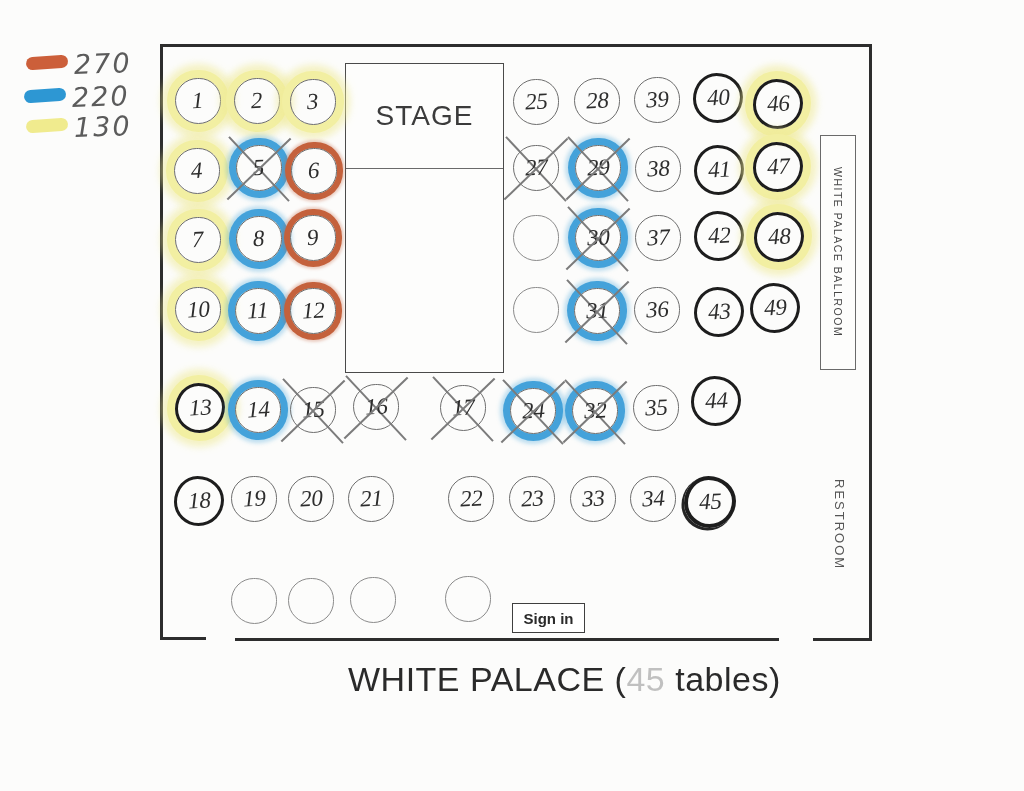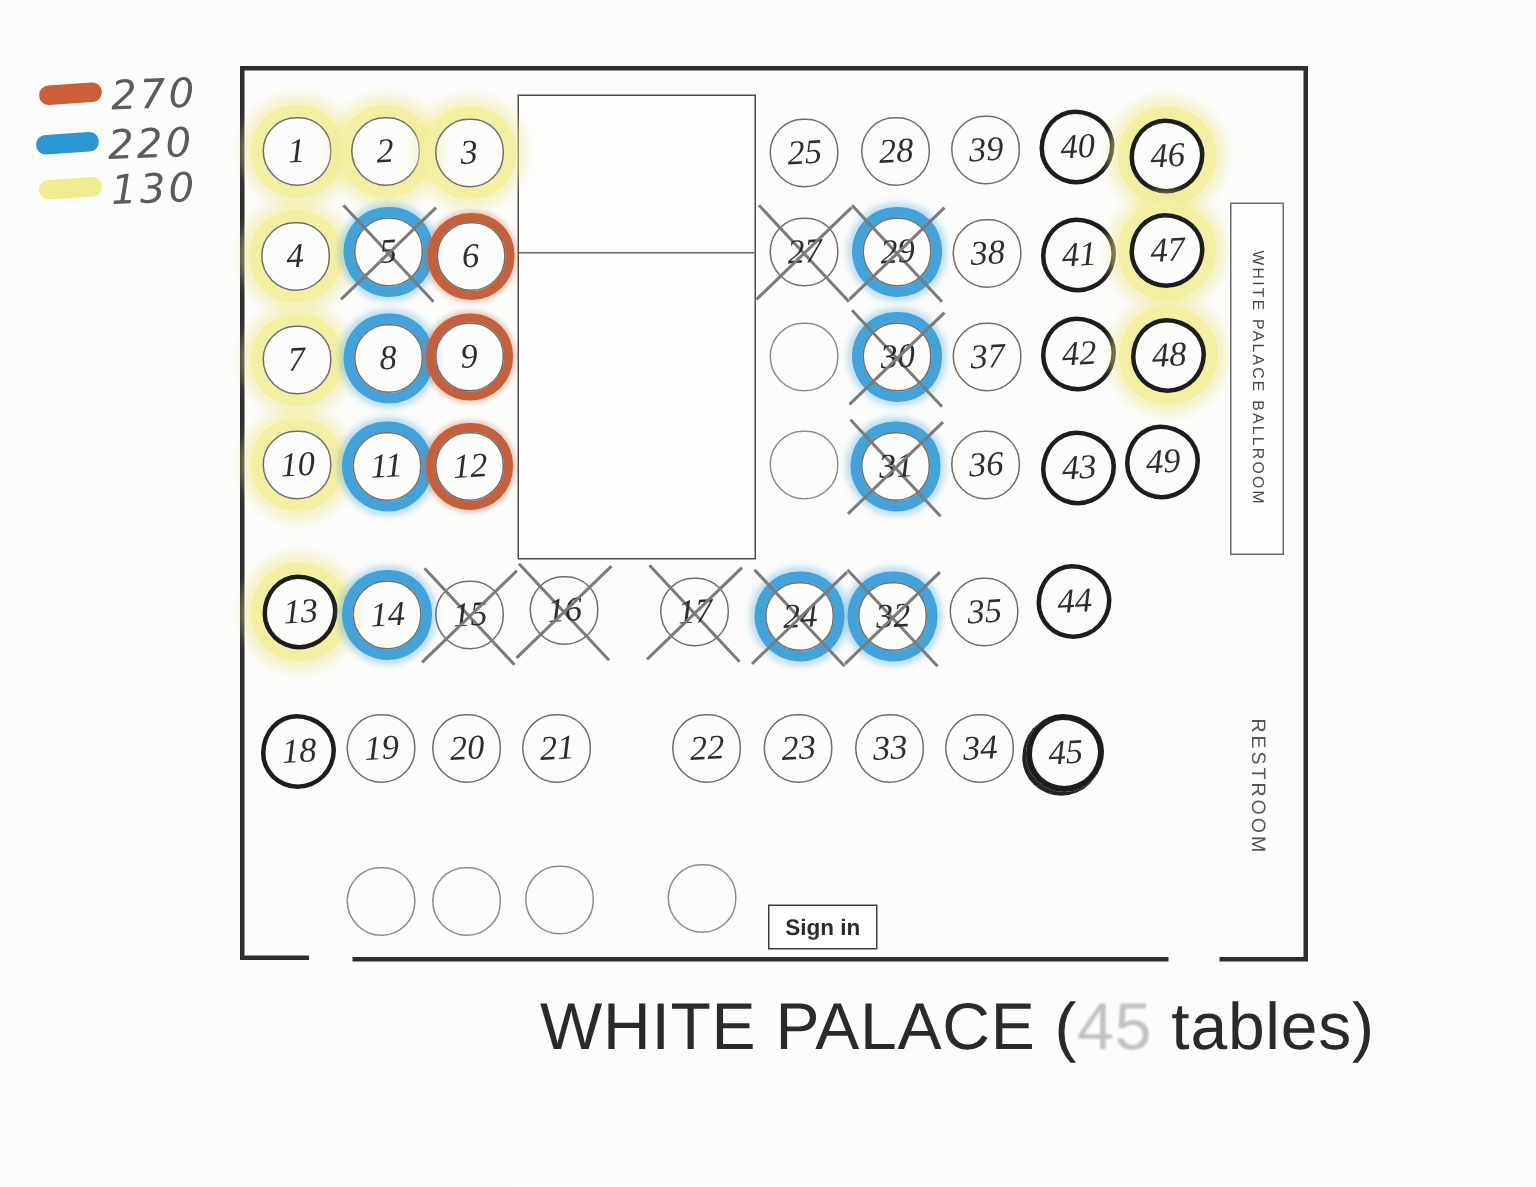--- a/index.html
+++ b/index.html
@@ -44,21 +44,21 @@
   .watertea{position:absolute;left:707px;top:588px;width:71px;height:48px;border:1.3px solid #8a8a8a;
             display:flex;align-items:center;justify-content:center;text-align:center;font-size:15.5px;color:#333;
             line-height:1.25;background:#fff;}
   .wallsign{position:absolute;left:820px;top:135px;width:34px;height:233px;border:1.3px solid #6a6a6a;
             display:flex;align-items:center;justify-content:center;background:#fdfdfc;}
   .wallsign span{writing-mode:vertical-rl;font-size:10.5px;letter-spacing:1.5px;color:#474747;white-space:nowrap;}
   .restroom{position:absolute;left:824px;top:455px;width:30px;height:140px;display:flex;align-items:center;justify-content:center;}
   .restroom span{writing-mode:vertical-rl;font-size:13px;letter-spacing:2px;color:#555;white-space:nowrap;}
 
   
-  .title{position:absolute;left:360px;top:660px;white-space:nowrap;font-size:44px;color:#2a2a2a;letter-spacing:0.5px;text-align:center;}
+  .title{position:absolute;left:348px;top:660px;white-space:nowrap;font-size:34px;color:#2a2a2a;letter-spacing:0.5px;text-align:center;}
   .title .faded{opacity:0.28;filter:blur(0.6px);}
 </style>
 </head>
 <body>
 
 <div class="page">
 
   <div>
     <div class="legend-row" style="left:26px;top:56px;">
       <span class="legend-swatch" style="background: rgb(204, 95, 58);"></span>
@@ -77,20 +77,21 @@
   <div>
     <div class="wall" style="left:160px;top:44px;width:712px;height:3px;"></div>
     <div class="wall" style="left:160px;top:44px;width:3px;height:595px;"></div>
     <div class="wall" style="left:869px;top:44px;width:3px;height:596px;"></div>
     <div class="wall" style="left:160px;top:637px;width:46px;height:3px;"></div>
     <div class="wall" style="left:235px;top:638px;width:544px;height:3px;"></div>
     <div class="wall" style="left:813px;top:638px;width:59px;height:3px;"></div>
   </div>
 
   <div class="stage">
+    <div class="stage-label">STAGE</div>
     <div class="stage-divider"></div>
   </div>
 
   <div id="tables-layer">
       <div class="tbl hl-yellow" style="left: 175px; top: 78px;">
         <span class="num">1</span>
       </div>
       <div class="tbl hl-yellow" style="left: 234px; top: 78px;">
         <span class="num">2</span>
       </div>

